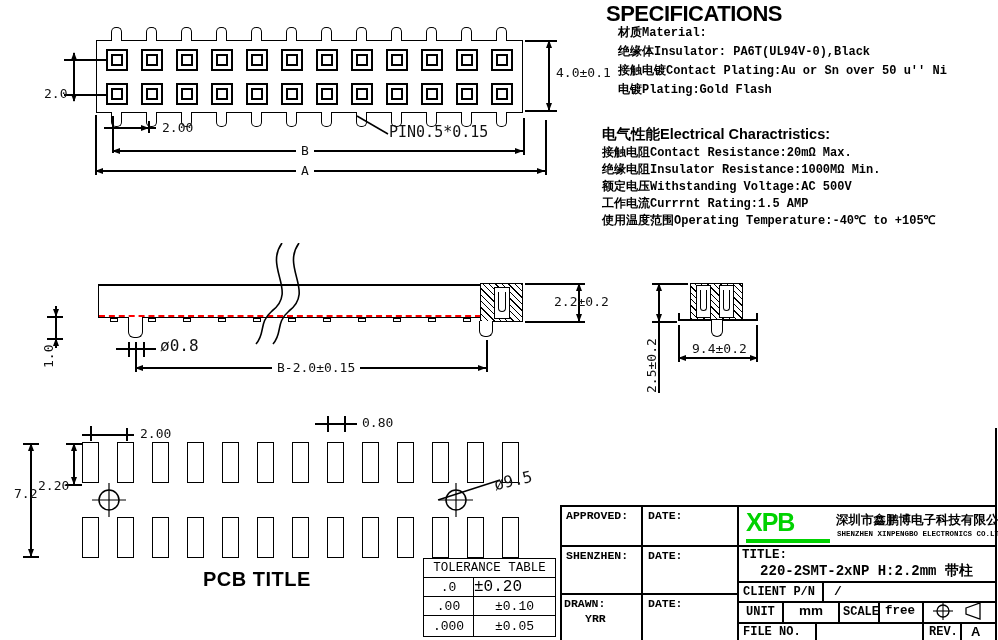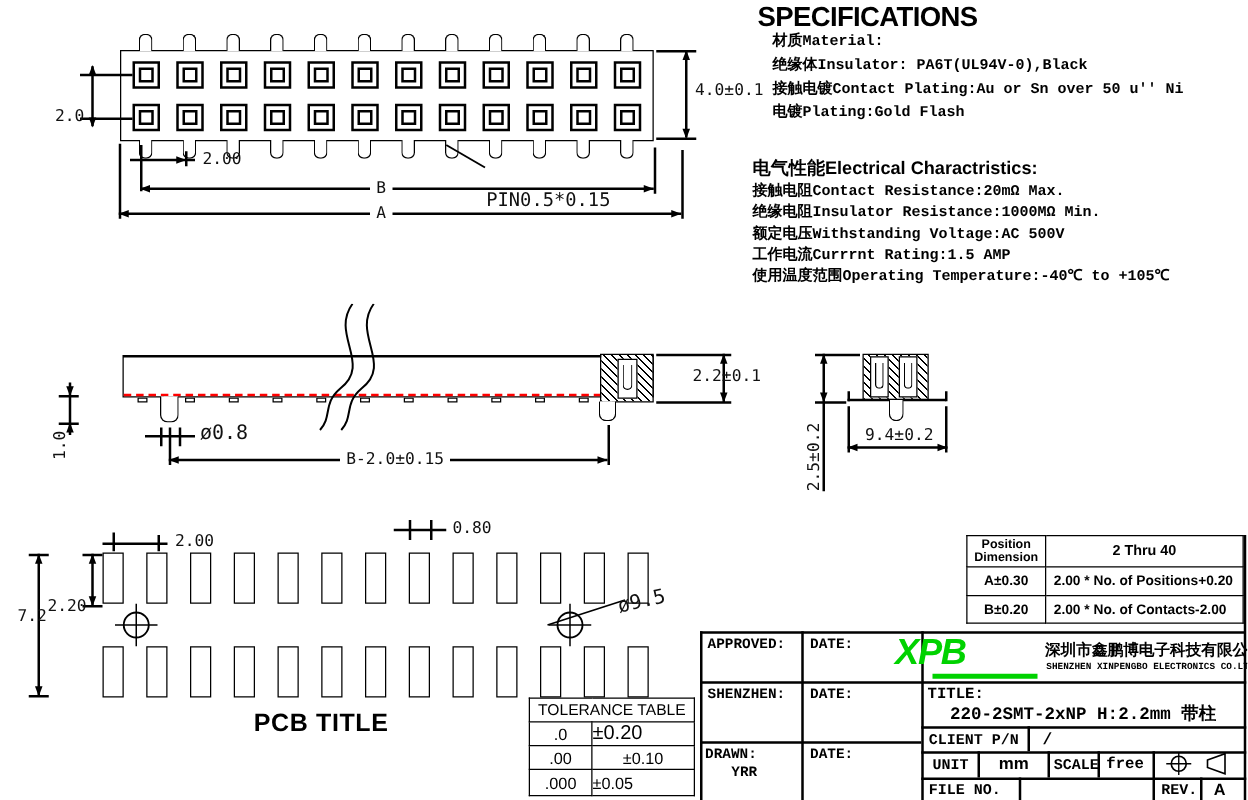--- a/index.html
+++ b/index.html
@@ -40,22 +40,22 @@
   #mat-lines{position:absolute;left:618px;top:24px;font-size:12px;line-height:19px;}
   #elec-head{position:absolute;left:602px;top:125px;font-family:"Liberation Sans",sans-serif;
              font-weight:700;font-size:14.5px;}
   #elec-lines{position:absolute;left:602px;top:145px;font-size:12px;line-height:17px;}
   table.tb{border-collapse:collapse;position:absolute;}
   table.tb td{border:1.6px solid #000;padding:0;}
   .tt{font-family:"Liberation Sans",sans-serif;font-weight:700;}
   #pcb-label{position:absolute;left:203px;top:568px;font-family:"Liberation Sans",sans-serif;
              font-weight:800;font-size:20px;letter-spacing:0.5px;}
   .tbl-label{position:absolute;font-family:"Liberation Mono",monospace;font-weight:700;font-size:11.5px;white-space:nowrap;}
-  #logo{position:absolute;left:716px;top:508px;color:#00d200;font-family:"Liberation Sans",sans-serif;
-        font-weight:900;font-style:italic;font-size:29px;line-height:29px;letter-spacing:-1px;}
+  #logo{position:absolute;left:746px;top:508px;color:#00d200;font-family:"Liberation Sans",sans-serif;
+        font-weight:900;font-size:25px;line-height:29px;letter-spacing:-1px;}
   #logo-bar{position:absolute;left:746px;top:539px;width:84px;height:4px;background:#00d200;}
   #company-cn{position:absolute;left:836px;top:512px;font-size:12.5px;font-weight:700;
               font-family:"Liberation Sans",sans-serif;white-space:nowrap;}
   #company-en{position:absolute;left:837px;top:530px;font-size:7.5px;font-weight:700;
               font-family:"Liberation Mono",monospace;white-space:nowrap;}
   #main-title{position:absolute;left:737px;width:259px;top:562px;text-align:center;
               font-family:"Liberation Mono",monospace;font-weight:700;font-size:14px;white-space:nowrap;}
 </style>
 </head>
 <body>
@@ -149,21 +149,21 @@
 
     <div class="vl" style="left:112px;top:116px;height:37px;"></div>
     <div class="vl" style="left:148px;top:121px;height:12px;"></div>
     <div class="hl" style="left:104px;top:127px;width:52px;"></div>
     <div class="arw rt" style="left:141px;top:125px;"></div>
     <div class="dim" style="left:162px;top:121px;">2.00</div>
 
     <svg style="position:absolute;left:350px;top:112px;" width="45" height="26">
       <line x1="7" y1="4" x2="38" y2="22" stroke="#000" stroke-width="1.5"></line>
     </svg>
-    <div class="dim" style="left:389px;top:126px;font-size:15px;margin-top:28px;">PIN0.5*0.15</div>
+    <div class="dim" style="left:389px;top:126px;font-size:15px;">PIN0.5*0.15</div>
 
     <div class="vl" style="left:523px;top:118px;height:37px;"></div>
     <div class="hl" style="left:112px;top:150px;width:411px;"></div>
     <div class="arw lf" style="left:112px;top:148px;"></div>
     <div class="arw rt" style="left:515px;top:148px;"></div>
     <div class="dim onln" style="left:296px;top:144px;">B</div>
 
     <div class="vl" style="left:95px;top:115px;height:60px;"></div>
     <div class="vl" style="left:545px;top:120px;height:55px;"></div>
     <div class="hl" style="left:95px;top:170px;width:450px;"></div>
@@ -218,21 +218,21 @@
     <div class="hl" style="left:135px;top:367px;width:351px;"></div>
     <div class="arw lf" style="left:135px;top:365px;"></div>
     <div class="arw rt" style="left:478px;top:365px;"></div>
     <div class="dim onln" style="left:272px;top:361px;">B-2.0±0.15</div>
 
     <div class="hl" style="left:525px;top:283px;width:60px;"></div>
     <div class="hl" style="left:525px;top:321px;width:60px;"></div>
     <div class="vl" style="left:578px;top:283px;height:39px;"></div>
     <div class="arw up" style="left:576px;top:283px;"></div>
     <div class="arw dn" style="left:576px;top:314px;"></div>
-    <div class="dim" style="left:554px;top:295px;">2.2±0.1</div>
+    <div class="dim" style="left:554px;top:295px;">2.2±0.2</div>
   </div>
 
   <div>
     <div class="hl" style="left:678px;top:319px;width:79px;height:2px;"></div>
     <div class="vl" style="left:678px;top:313px;height:8px;"></div>
     <div class="vl" style="left:756px;top:313px;height:8px;"></div>
     <div class="hatch" style="left:690px;top:283px;width:53px;height:37px;"></div>
     <div class="slot" style="left:696px;top:285px;width:15px;height:33px;">
         <i></i>
       </div>
@@ -322,56 +322,37 @@
     <div class="dim" style="left:14px;top:487px;">7.2</div>
 
     <svg style="position:absolute;left:428px;top:468px;" width="80" height="40">
       <line x1="10" y1="32" x2="72" y2="12" stroke="#000" stroke-width="1.4"></line>
     </svg>
     <div class="dim big" style="left:494px;top:473px;transform:rotate(-13deg);">ø9.5</div>
 
     <div id="pcb-label">PCB TITLE</div>
   </div>
 
-  <table class="tb tt" style="left:773px;top:428px;width:222px;">
-    <tbody>
-        <tr style="height:25px;">
-      <td style="width:62px;text-align:center;font-size:10px;line-height:11px;">
-        <div>Position</div>
-        <div>Dimension</div>
-      </td>
-      <td style="text-align:center;font-size:11.5px;">2 Thru 40</td>
-    </tr>
-    <tr style="height:23px;">
-      <td style="text-align:center;font-size:11px;">A±0.30</td>
-      <td style="font-size:11px;padding-left:6px;">2.00 * No. of Positions+0.20</td>
-    </tr>
-    <tr style="height:22px;">
-      <td style="text-align:center;font-size:11px;">B±0.20</td>
-      <td style="font-size:11px;padding-left:6px;">2.00 * No. of Contacts-2.00</td>
-    </tr>
-  </tbody>
-    </table>
-
-  <table class="tb" style="left:423px;top:558px;width:133px;font-family:Liberation Sans, sans-serif;">
+
+  <table class="tb" style="left:423px;top:558px;width:133px;font-family:Liberation Mono, monospace;">
     <tbody>
         <tr style="height:19px;">
       <td colspan="2" style="text-align:center;font-size:12.5px;">TOLERANCE TABLE</td>
     </tr>
     <tr style="height:19px;">
       <td style="width:49px;text-align:center;font-size:13px;">.0</td>
       <td style="text-align:left;font-size:16px;">±0.20</td>
     </tr>
     <tr style="height:19px;">
       <td style="text-align:center;font-size:13px;">.00</td>
       <td style="text-align:center;font-size:13px;">±0.10</td>
     </tr>
     <tr style="height:21px;">
       <td style="text-align:center;font-size:13px;">.000</td>
-      <td style="text-align:left;font-size:13px;">±0.05</td>
+      <td style="text-align:center;font-size:13px;">±0.05</td>
     </tr>
   </tbody>
     </table>
 
   <div>
 
     <div class="hl" style="left:560px;top:505px;width:436px;height:2px;"></div>
     <div class="vl" style="left:560px;top:505px;height:135px;width:2px;"></div>
     <div class="vl" style="left:995px;top:428px;height:212px;width:2px;"></div>
     <div class="vl" style="left:641px;top:505px;height:135px;"></div>

